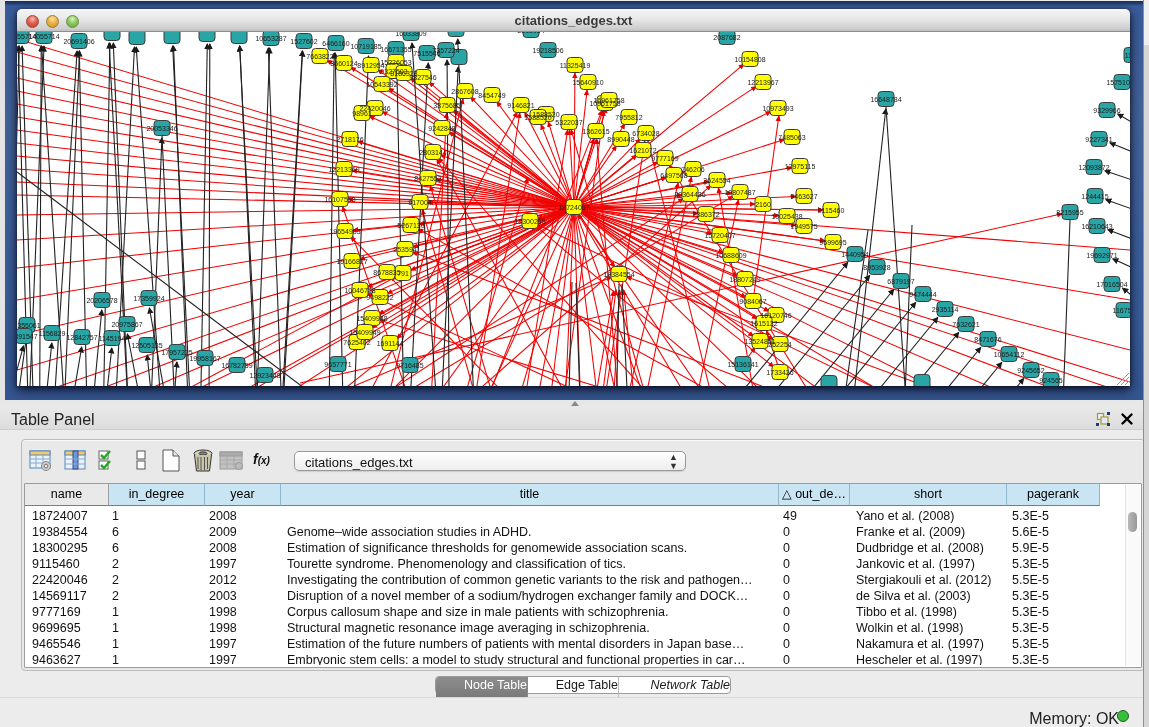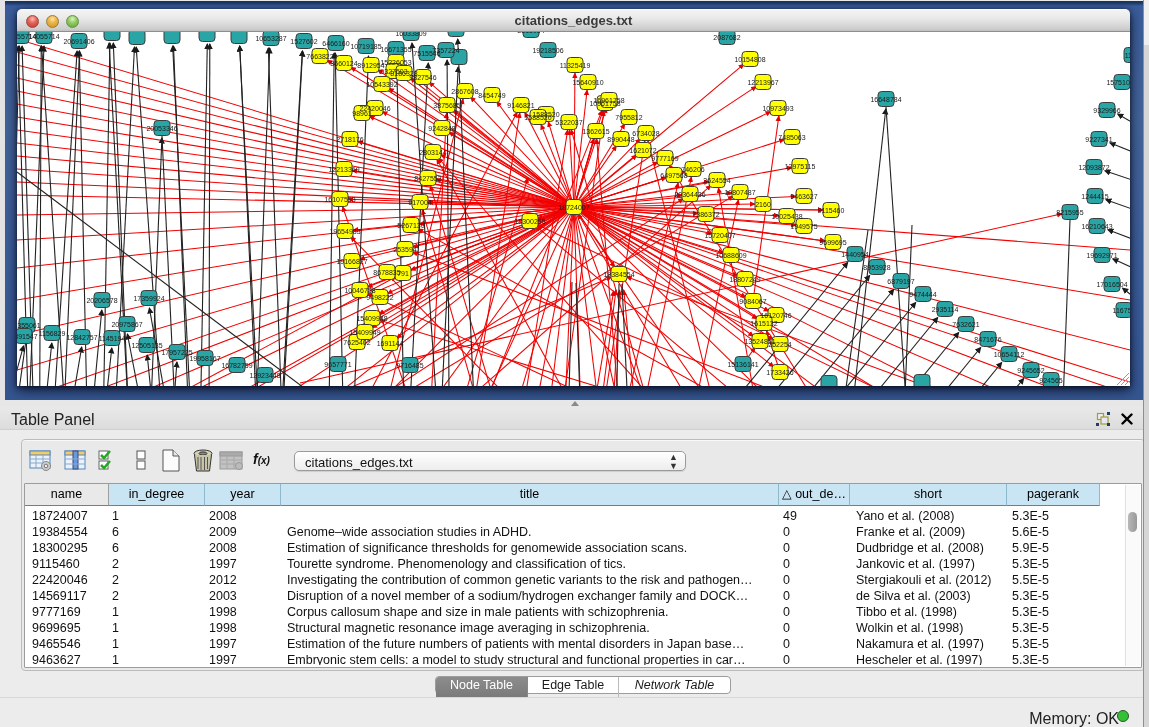--- a/index.html
+++ b/index.html
@@ -64,21 +64,21 @@
 .c3{left:262px;width:492px;}
 .c4{left:758px;width:66px;}
 .c5{left:831px;width:152px;}
 .c6{left:987px;width:88px;}
 #vscroll{position:absolute;right:1px;top:1px;width:14px;height:181px;background:#fafafa;border-left:1px solid #e0e0e0;}
 #vthumb{position:absolute;left:2px;top:27px;width:9px;height:20px;background:linear-gradient(90deg,#b8b8b8,#989898);border-radius:5px;}
 
 #tabs{position:absolute;left:428px;top:246px;width:296px;height:18px;
  border:1px solid #9c9c9c;border-radius:4px;background:#fff;box-sizing:border-box;
  font-size:12.5px;}
-.tab{position:absolute;top:0;height:32px;line-height:16px;text-align:center;color:#1a1a1a;}
+.tab{position:absolute;top:0;height:32px;line-height:16px;text-align:right;color:#1a1a1a;}
 #tab0{left:0;width:92px;background:linear-gradient(#8d8d8d,#6f6f6f);color:#fff;
  border-radius:3px 0 0 3px;border-right:1px solid #888;box-sizing:border-box;}
 #tab1{left:92px;width:91px;border-right:1px solid #bbb;box-sizing:border-box;}
 #tab2{left:183px;width:111px;font-style:italic;}
 
 #statusbar{position:absolute;left:0;top:697px;width:1143px;height:30px;background:#ececec;
  border-top:1px solid #d8d8d8;box-sizing:border-box;}
 #statusbar .m{position:absolute;right:24px;top:12px;font-size:16px;color:#222;}
 #statusbar .led{position:absolute;right:14px;top:12px;width:12px;height:12px;border-radius:50%;
  background:#35c135;border:1px solid #2a5a2a;box-sizing:border-box;}

